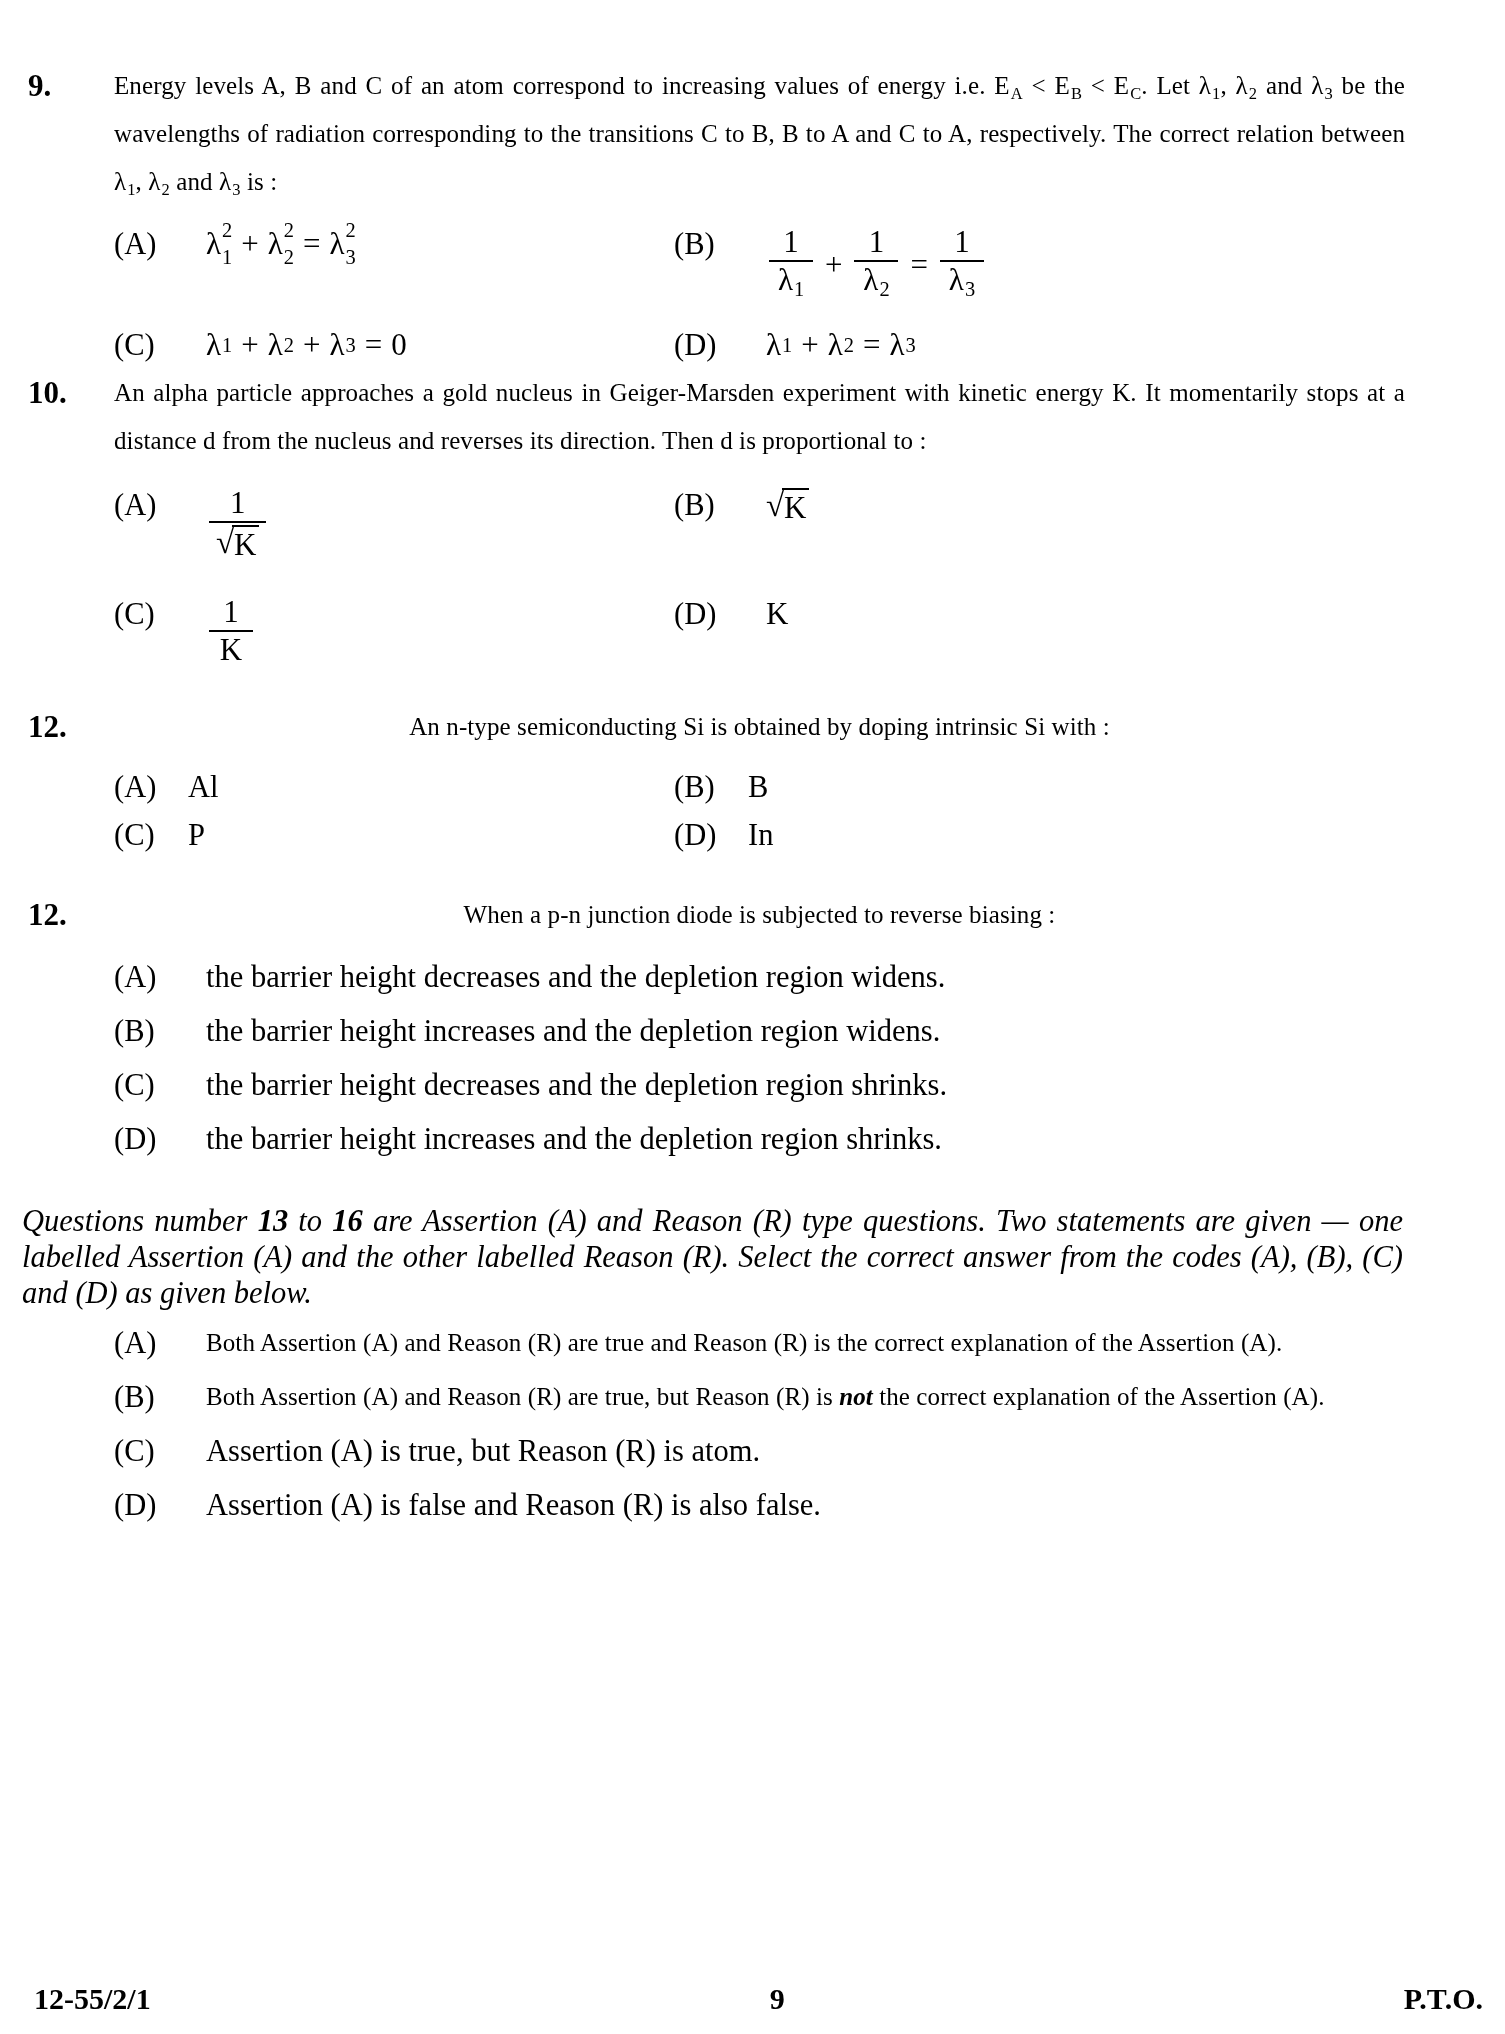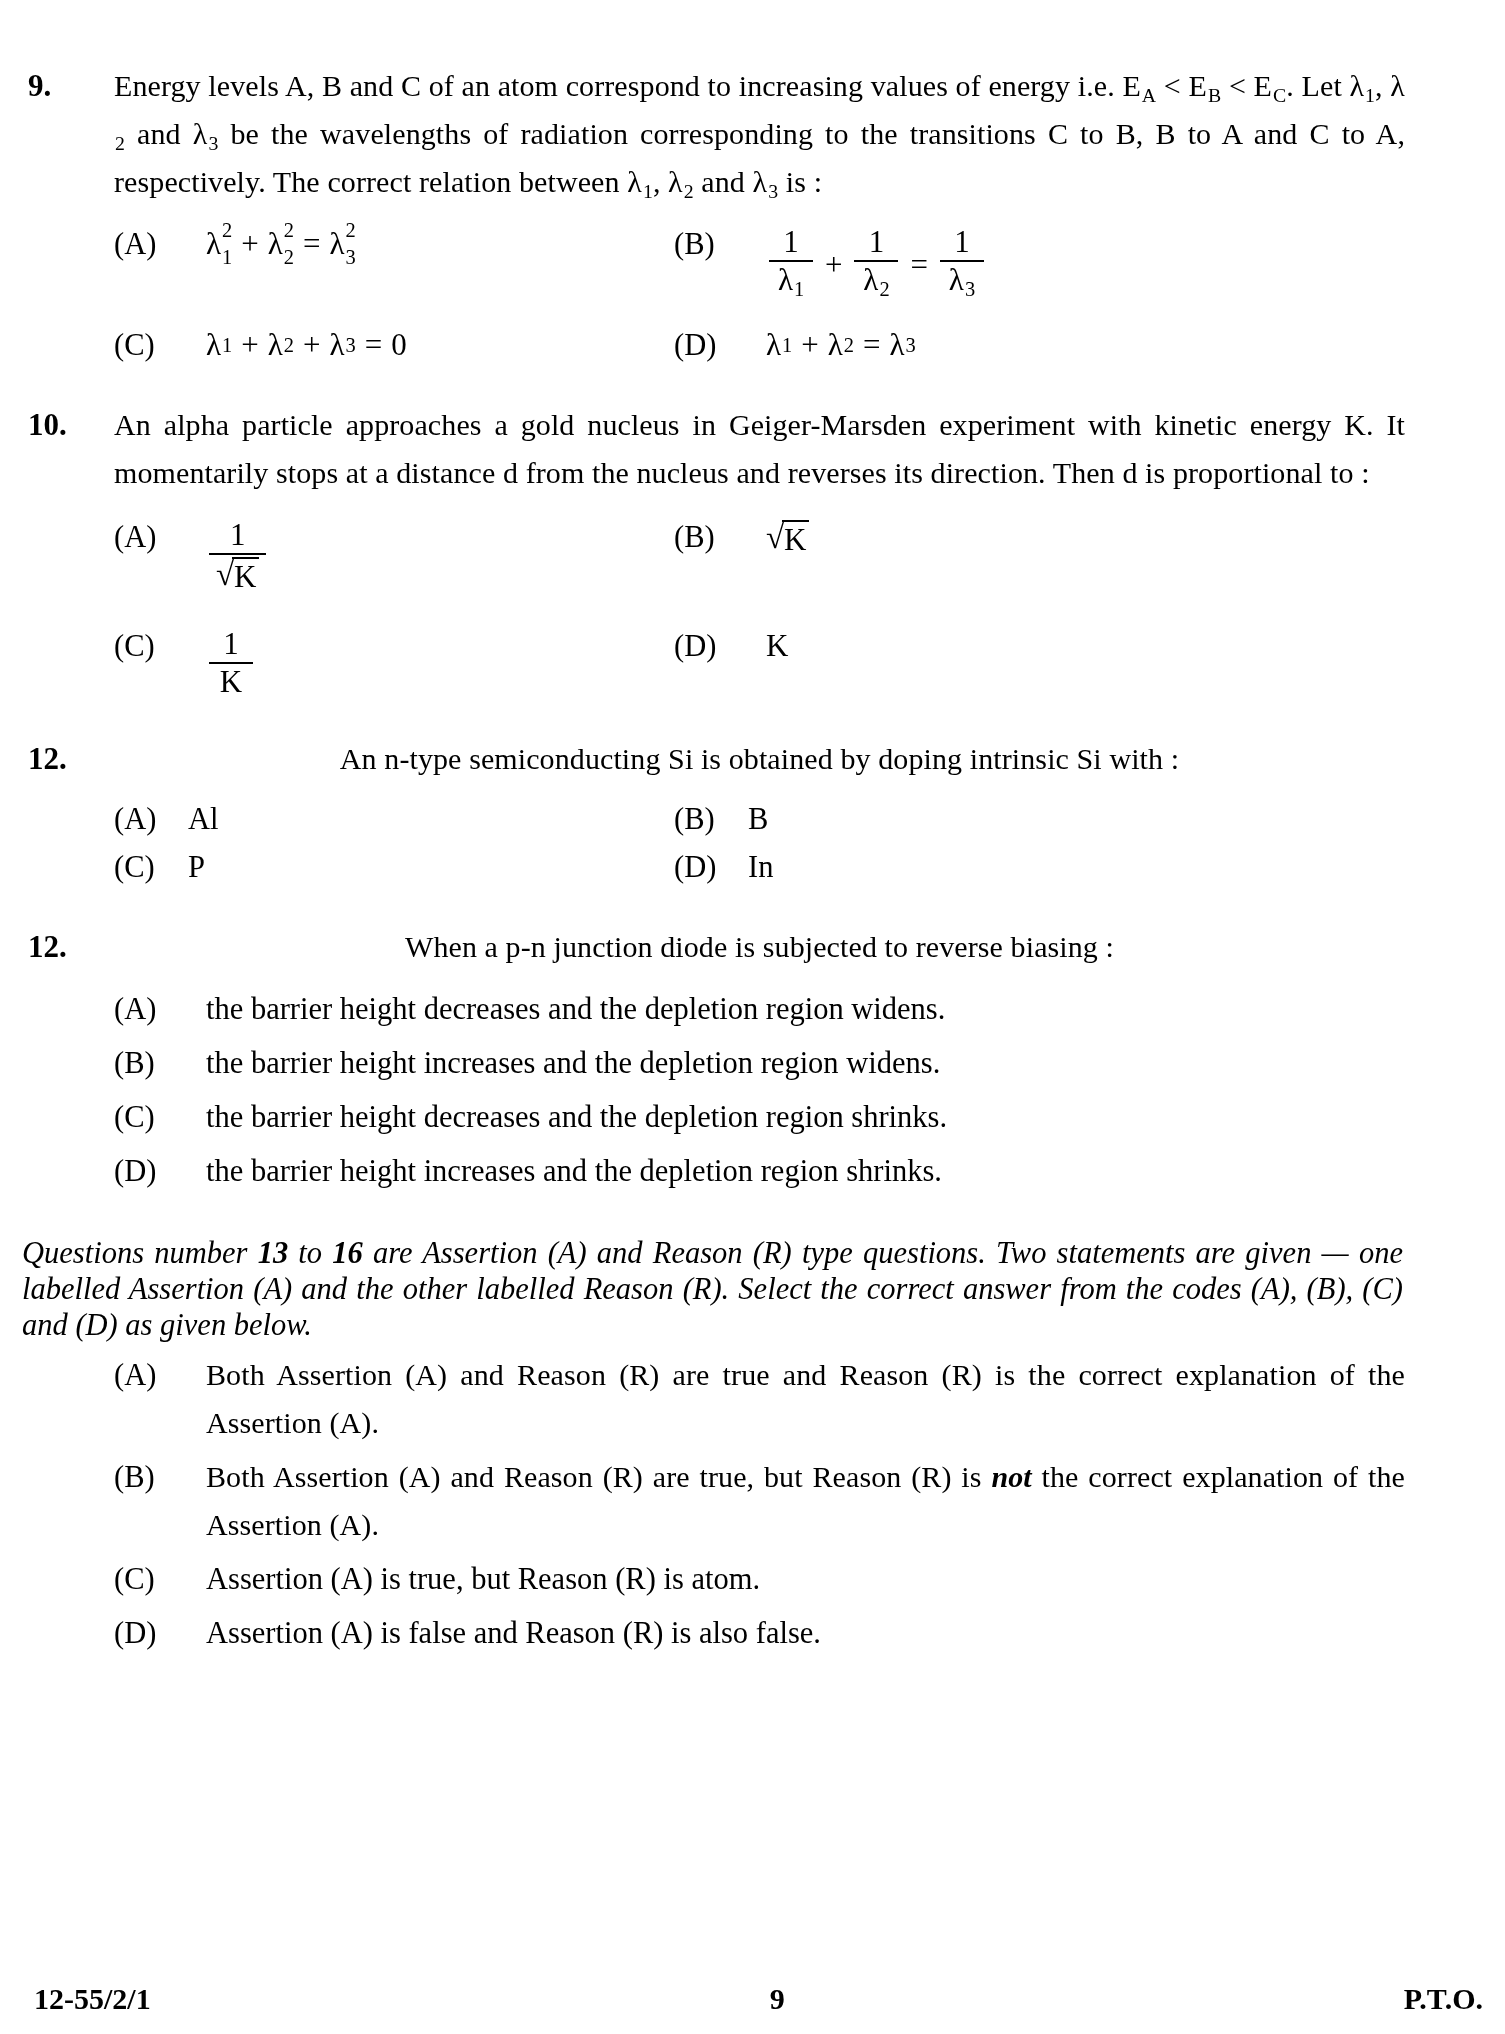--- a/index.html
+++ b/index.html
@@ -37,21 +37,21 @@
     line-height: 48px;
     text-align: left;
     padding-left: 6px;
     box-sizing: border-box;
   }
   .qbody {
     flex: 1 1 auto;
     min-width: 0;
   }
   .qtext {
-    font-size: 30px;
+    font-size: 25px;
     line-height: 48px;
     text-align: justify;
     text-justify: inter-word;
     letter-spacing: 0.1px;
   }
   .qtext.nojust { text-align: center; }
 
   
   .opts-grid {
     display: grid;
@@ -172,21 +172,21 @@
     font-size: 30px;
     font-weight: bold;
   }
   .footer .f-left { flex: 0 0 auto; }
   .footer .f-center { flex: 1 1 auto; text-align: center; }
   .footer .f-right { flex: 0 0 auto; text-align: center; }
 
   .sp-q9  { margin-top: 0px; }
   .sp-q9opts { margin-top: 14px; }
   .sp-q9c { margin-top: 20px; }
-  .sp-q10 { margin-top: 32px; }
+  .sp-q10 { }
   .sp-q10a { margin-top: 16px; }
   .sp-q10c { margin-top: 26px; }
   .sp-q11 { margin-top: 34px; }
   .sp-q11a { margin-top: 12px; }
   .sp-q12 { margin-top: 32px; }
   .sp-q12opts { margin-top: 14px; }
   .sp-instr { margin-top: 34px; }
   .sp-codes { margin-top: 8px; }
 </style>
 </head>

